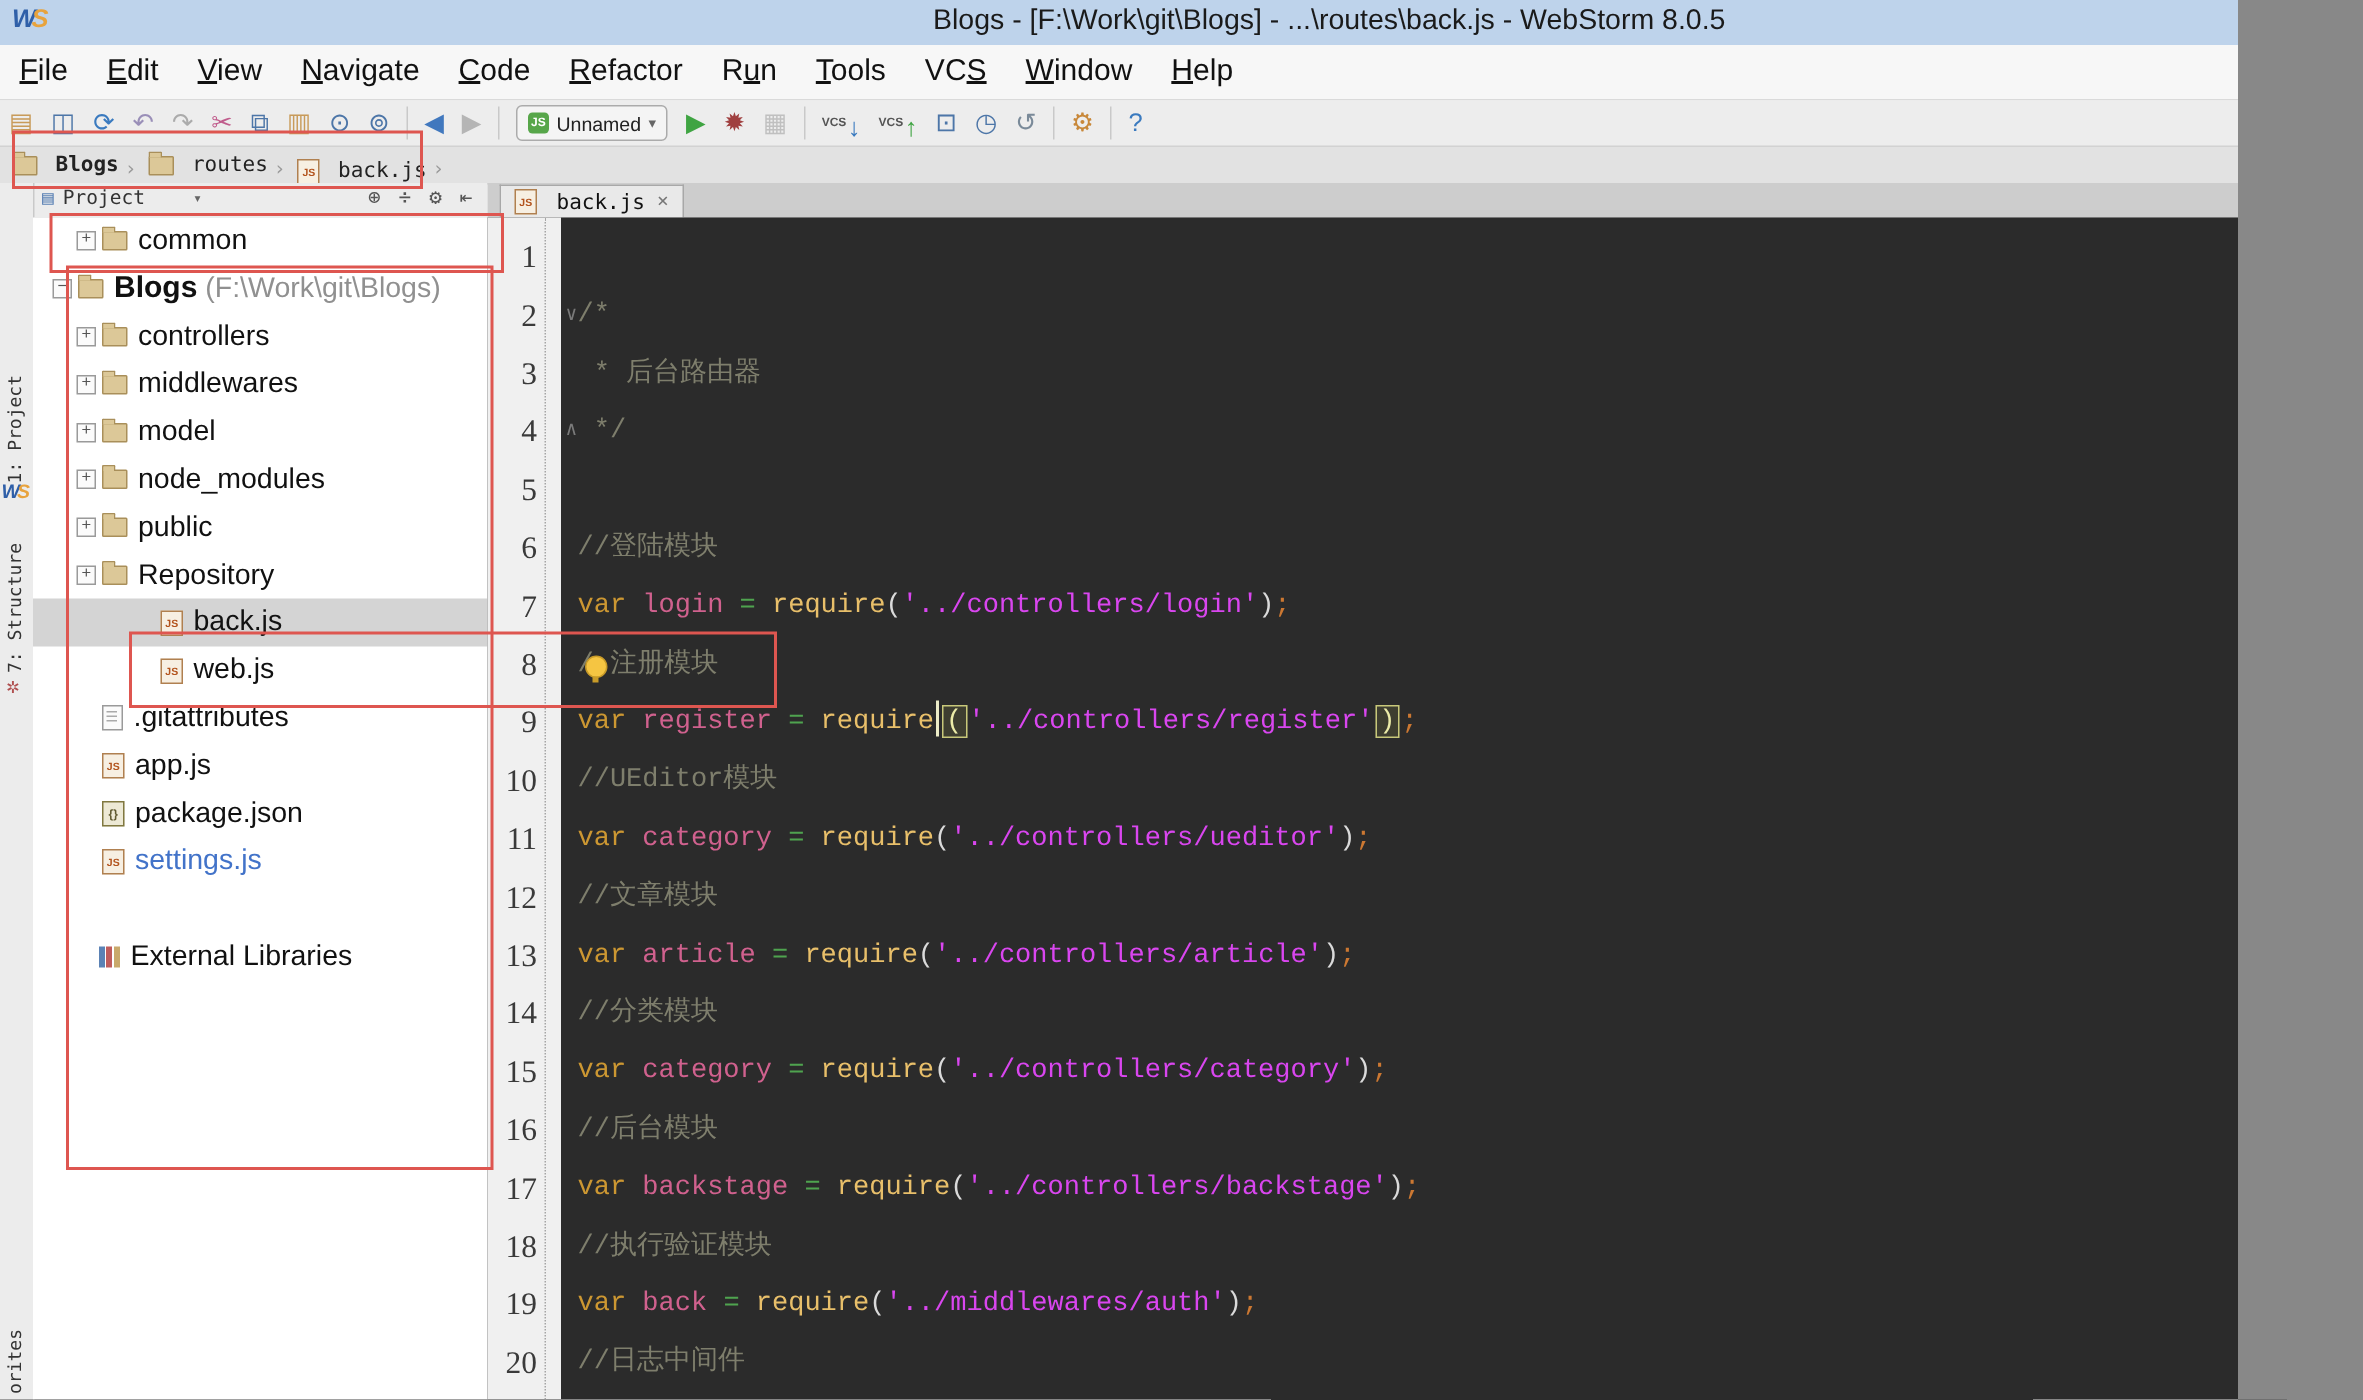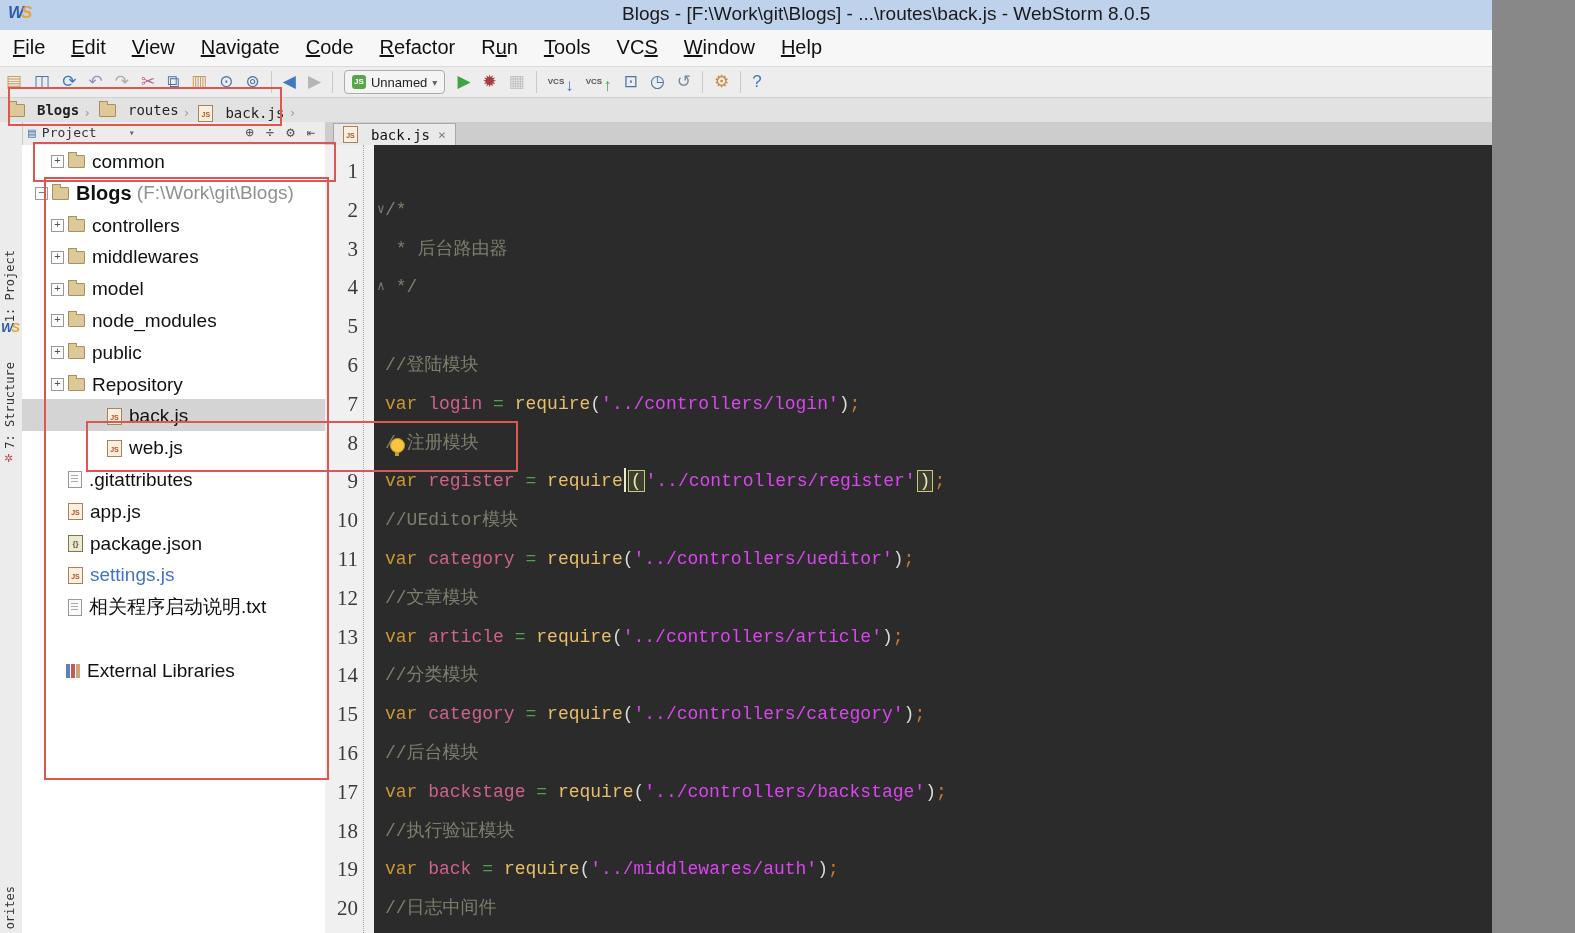--- a/index.html
+++ b/index.html
@@ -158,21 +158,20 @@
       <div class="trow ind-d1"><span class="tgl">+</span><span class="ticon ti-folder"></span><span class="lbl">model</span></div>
       <div class="trow ind-d1"><span class="tgl">+</span><span class="ticon ti-folder"></span><span class="lbl">node_modules</span></div>
       <div class="trow ind-d1"><span class="tgl">+</span><span class="ticon ti-folder"></span><span class="lbl">public</span></div>
       <div class="trow ind-d1"><span class="tgl">+</span><span class="ticon ti-folder"></span><span class="lbl">Repository</span></div>
       <div class="trow ind-d2 sel"><span class="ticon ti-js">JS</span><span class="lbl">back.js</span></div>
       <div class="trow ind-d2"><span class="ticon ti-js">JS</span><span class="lbl">web.js</span></div>
       <div class="trow ind-d1"><span class="ticon ti-file"></span><span class="lbl">.gitattributes</span></div>
       <div class="trow ind-d1"><span class="ticon ti-js">JS</span><span class="lbl">app.js</span></div>
       <div class="trow ind-d1"><span class="ticon ti-json">{}</span><span class="lbl">package.json</span></div>
       <div class="trow ind-d1"><span class="ticon ti-js">JS</span><span class="lbl" style="color: rgb(66, 115, 201);">settings.js</span></div>
-      <div class="trow ind-d1"><span class="ticon ti-file"></span><span class="lbl">相关程序启动说明.txt</span></div>
       <div class="trow ind-dx"><span class="ticon ti-lib"></span><span class="lbl">External Libraries</span></div>
     </div>
 
   <div class="editorcol">
     <div class="gutter">
         <div class="gcol">
           <div class="gnum">1</div>
           <div class="gnum">2</div>
           <div class="gnum">3</div>
           <div class="gnum">4</div>

